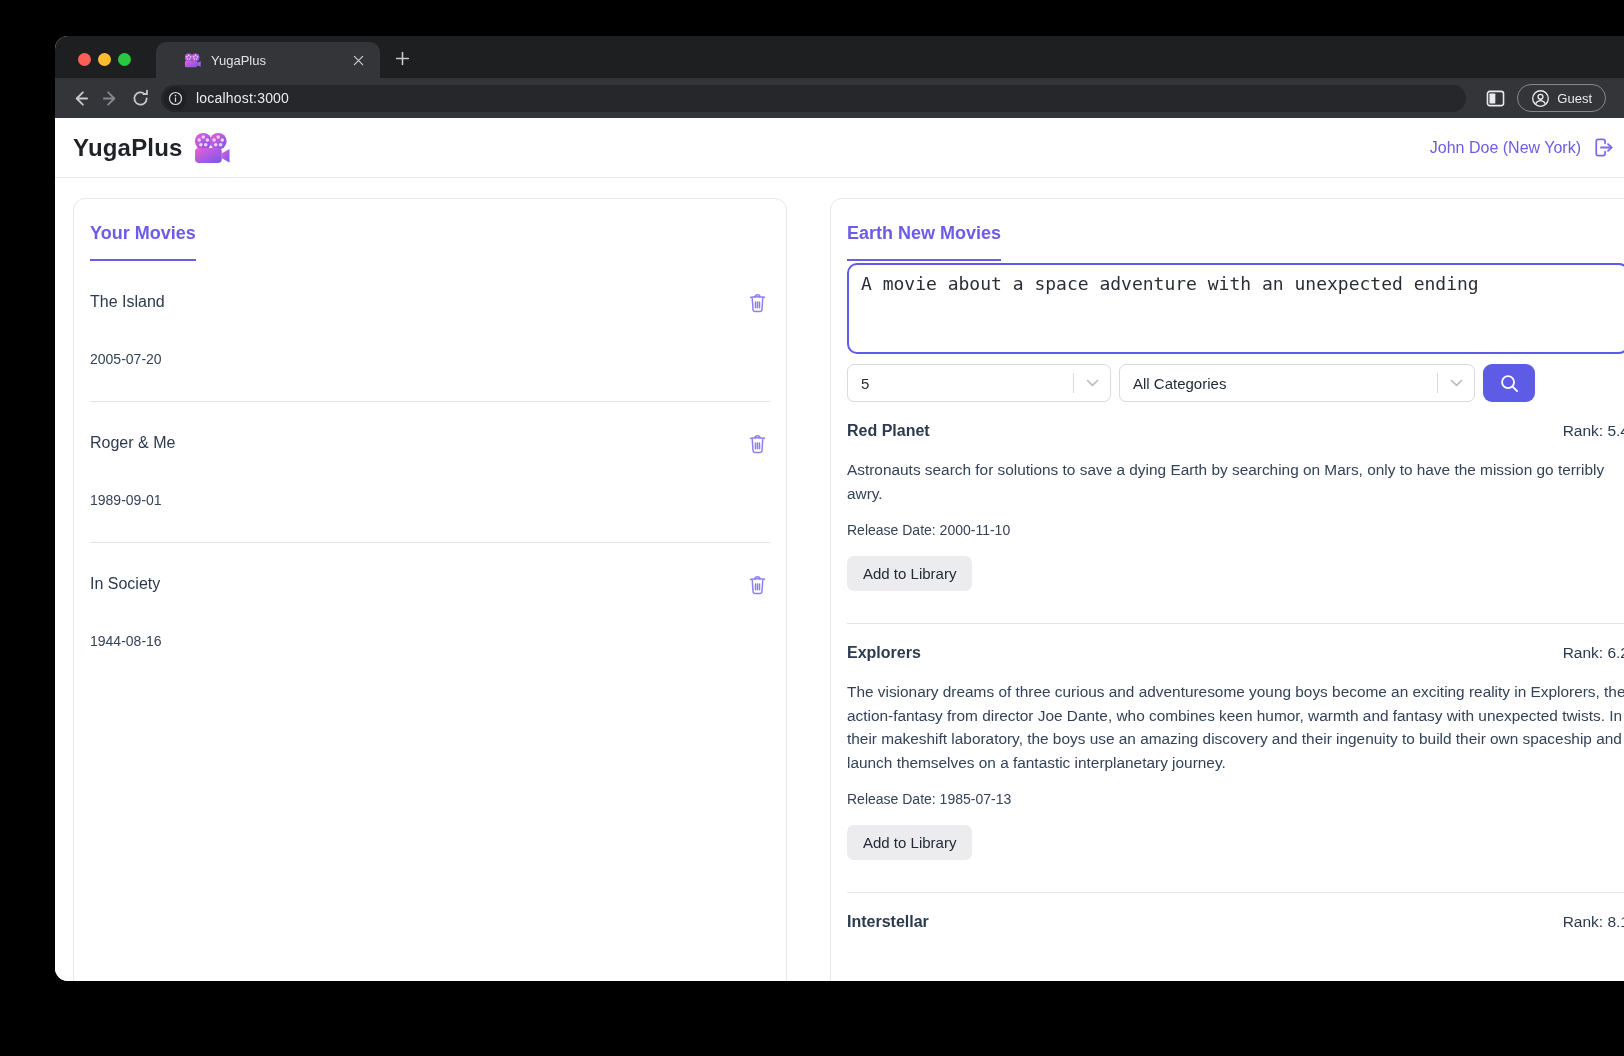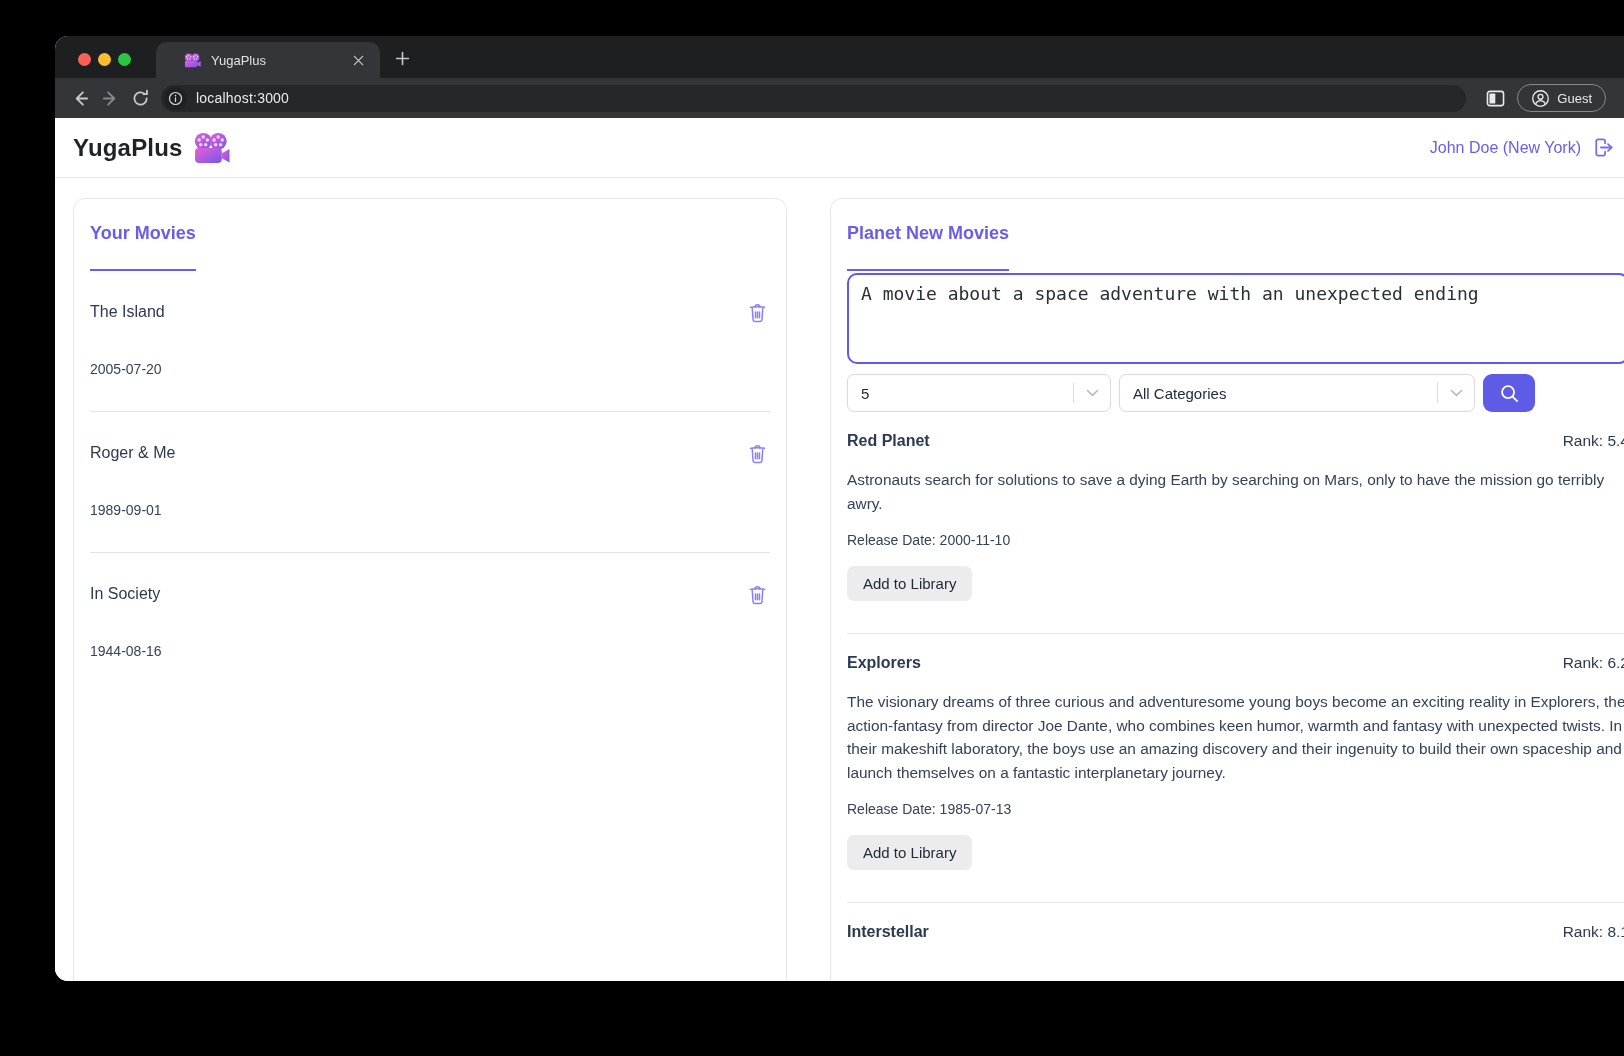--- a/index.html
+++ b/index.html
@@ -46,21 +46,21 @@
   .user-area { margin-left:auto; display:flex; align-items:center; gap:8px; padding-right:18px; }
   .user-name { color:#6c5ce7; font-size:16px; }
   .logout-btn { width:26px; height:26px; color:#7a6cf0; }
 
   .content { display:flex; gap:43px; padding:20px 17px 0 18px; align-items:flex-start; }
   .card { background:#fff; border:1px solid #e6e6ea; border-radius:12px; padding:24px 16px;
           min-height:820px; }
   .card-library { width:714px; flex:none; }
   .card-search { flex:1; }
   .section-title { display:inline-block; font-size:18px; font-weight:bold; color:#6c5ce7;
-                   border-bottom:2px solid #6c5ce7; padding-bottom:25px; }
+                   border-bottom:2px solid #6c5ce7; padding-bottom:15px; }
   .divider { height:1px; background:#e4e4e8; }
 
   
   .movie-item { padding:32px 0 34px; }
   .title-row { display:flex; justify-content:space-between; align-items:flex-start; }
   .movie-title { font-size:16px; font-weight:normal; color:#2c3a50; }
   .trash-btn { width:21px; height:23px; color:#8d7ff2; margin:-2px 2px 0 0; }
   .movie-date { margin-top:37px; font-size:14px; color:#344358; }
   .library-head { margin-bottom:0; }
 
@@ -298,21 +298,21 @@
                   <path d="M6 8.5 l0.9 12.5 a2.4 2.4 0 0 0 2.4 2.2 h5.4 a2.4 2.4 0 0 0 2.4 -2.2 L18 8.5"></path>
                   <path d="M9.7 12.5 v6.5 M12 12.5 v6.5 M14.3 12.5 v6.5"></path>
                 </svg>
               </button>
             </div>
             <div class="movie-date">1944-08-16</div>
           </div>
         </section>
 
         <section class="card card-search">
-          <h2 class="section-title">Planet New Movies</h2>
+          <h2 class="section-title">Earth New Movies</h2>
 
           <textarea class="search-textarea" spellcheck="false" style="">A movie about a space adventure with an unexpected ending</textarea>
 
           <div class="controls">
             <div class="select select-limit">
               <span class="val">5</span>
               <span class="sep"></span>
               <span class="chev">
                 <svg width="13" height="8" viewBox="0 0 13 8" stroke="currentColor" stroke-width="1.6" stroke-linecap="round" stroke-linejoin="round">
                   <path d="M1.5 1.5 L6.5 6.3 L11.5 1.5" fill="none"></path>

